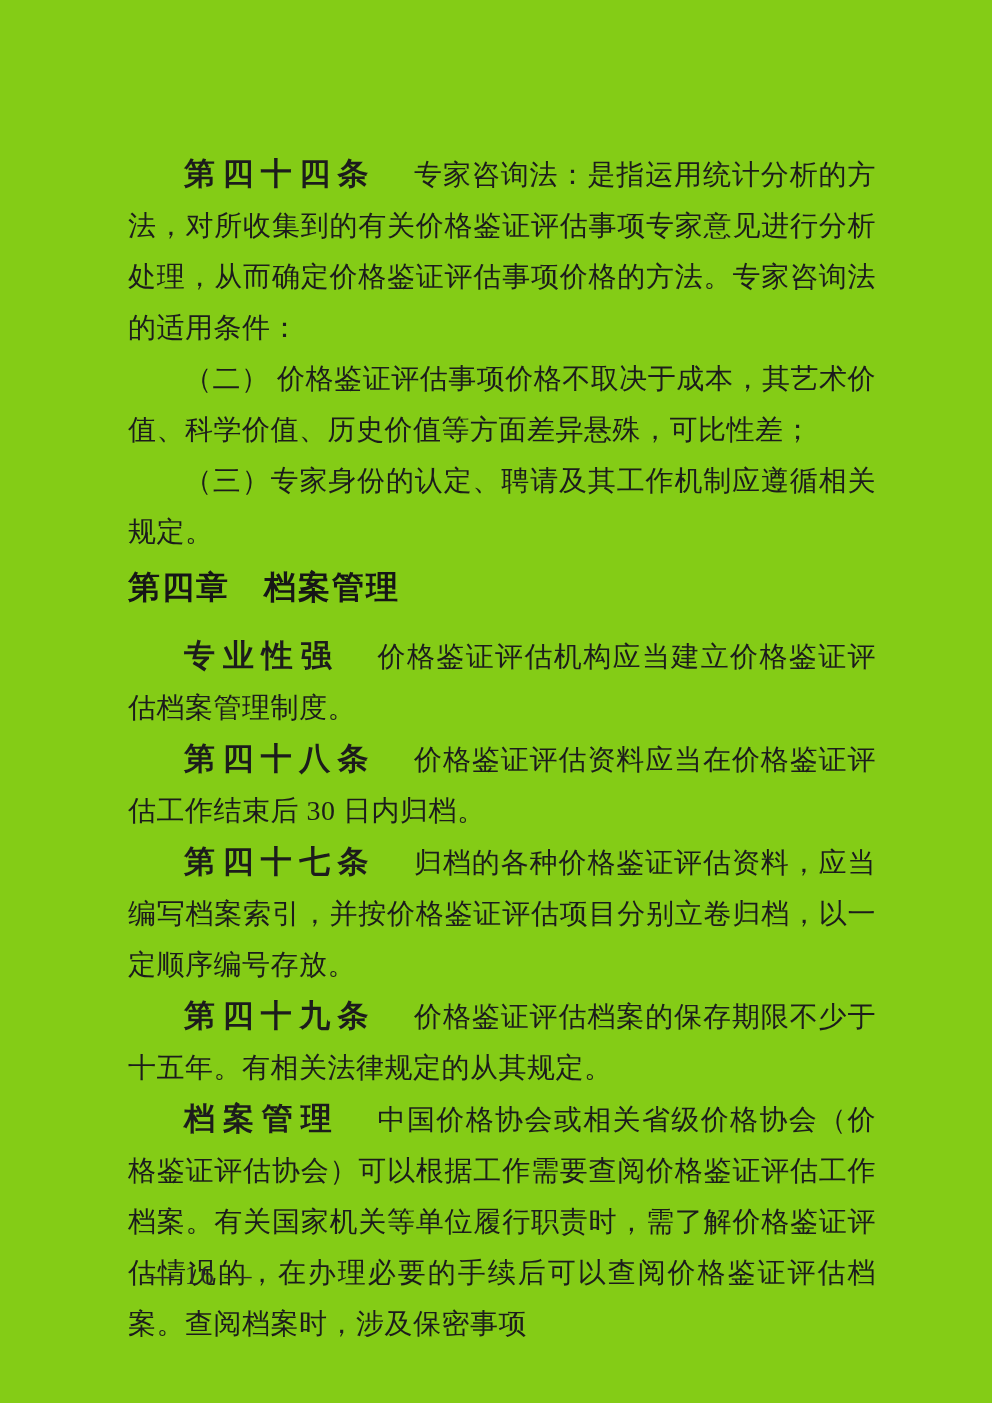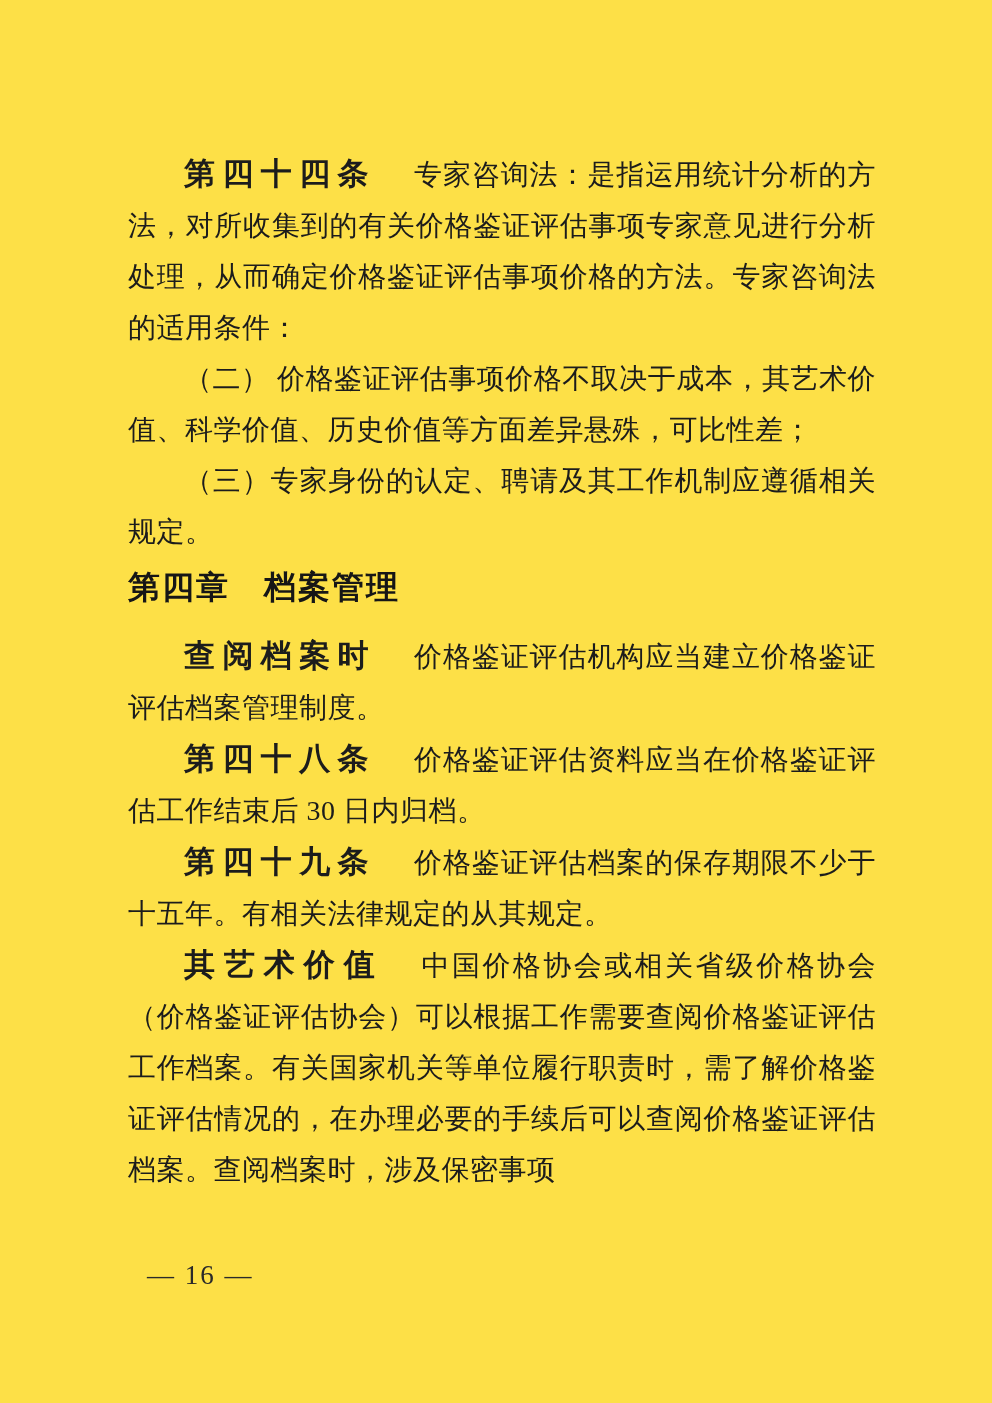--- a/index.html
+++ b/index.html
@@ -4,21 +4,21 @@
 <style>
   html, body {
     margin: 0;
     padding: 0;
     background: #ffffff;
   }
   .page {
     position: relative;
     width: 992px;
     height: 1403px;
-    background: #fde047;
+    background: #84cc16;
     overflow: hidden;
     font-family: "Liberation Serif", "DejaVu Serif", serif;
     color: #1c1c1c;
   }
   .content {
     position: absolute;
     left: 128px;
     top: 148px;
     width: 748px;
   }
@@ -74,33 +74,36 @@
       <span>（二） 价格鉴证评估事项价格不取决于成本，其艺术价值、科学价值、历史价值等方面差异悬殊，可比性差；</span>
     </p>
 
     <p class="para">
       <span>（三）专家身份的认定、聘请及其工作机制应遵循相关规定。</span>
     </p>
 
     <p class="para chapter-heading">第四章　档案管理</p>
 
     <p class="para">
-      <span class="article-lead">查阅档案时</span><span>价格鉴证评估机构应当建立价格鉴证评估档案管理制度。</span>
+      <span class="article-lead">专业性强</span><span>价格鉴证评估机构应当建立价格鉴证评估档案管理制度。</span>
     </p>
 
     <p class="para">
       <span class="article-lead">第四十八条</span><span>价格鉴证评估资料应当在价格鉴证评估工作结束后 30 日内归档。</span>
     </p>
 
+    <p class="para">
+      <span class="article-lead">第四十七条</span><span>归档的各种价格鉴证评估资料，应当编写档案索引，并按价格鉴证评估项目分别立卷归档，以一定顺序编号存放。</span>
+    </p>
 
     <p class="para">
       <span class="article-lead">第四十九条</span><span>价格鉴证评估档案的保存期限不少于十五年。有相关法律规定的从其规定。</span>
     </p>
 
     <p class="para">
-      <span class="article-lead">其艺术价值</span><span>中国价格协会或相关省级价格协会（价格鉴证评估协会）可以根据工作需要查阅价格鉴证评估工作档案。有关国家机关等单位履行职责时，需了解价格鉴证评估情况的，在办理必要的手续后可以查阅价格鉴证评估档案。查阅档案时，涉及保密事项</span>
+      <span class="article-lead">档案管理</span><span>中国价格协会或相关省级价格协会（价格鉴证评估协会）可以根据工作需要查阅价格鉴证评估工作档案。有关国家机关等单位履行职责时，需了解价格鉴证评估情况的，在办理必要的手续后可以查阅价格鉴证评估档案。查阅档案时，涉及保密事项</span>
     </p>
 
   </div>
 
   <div class="page-footer">— 16 —</div>
 
 </div>
 
 </body></html>

